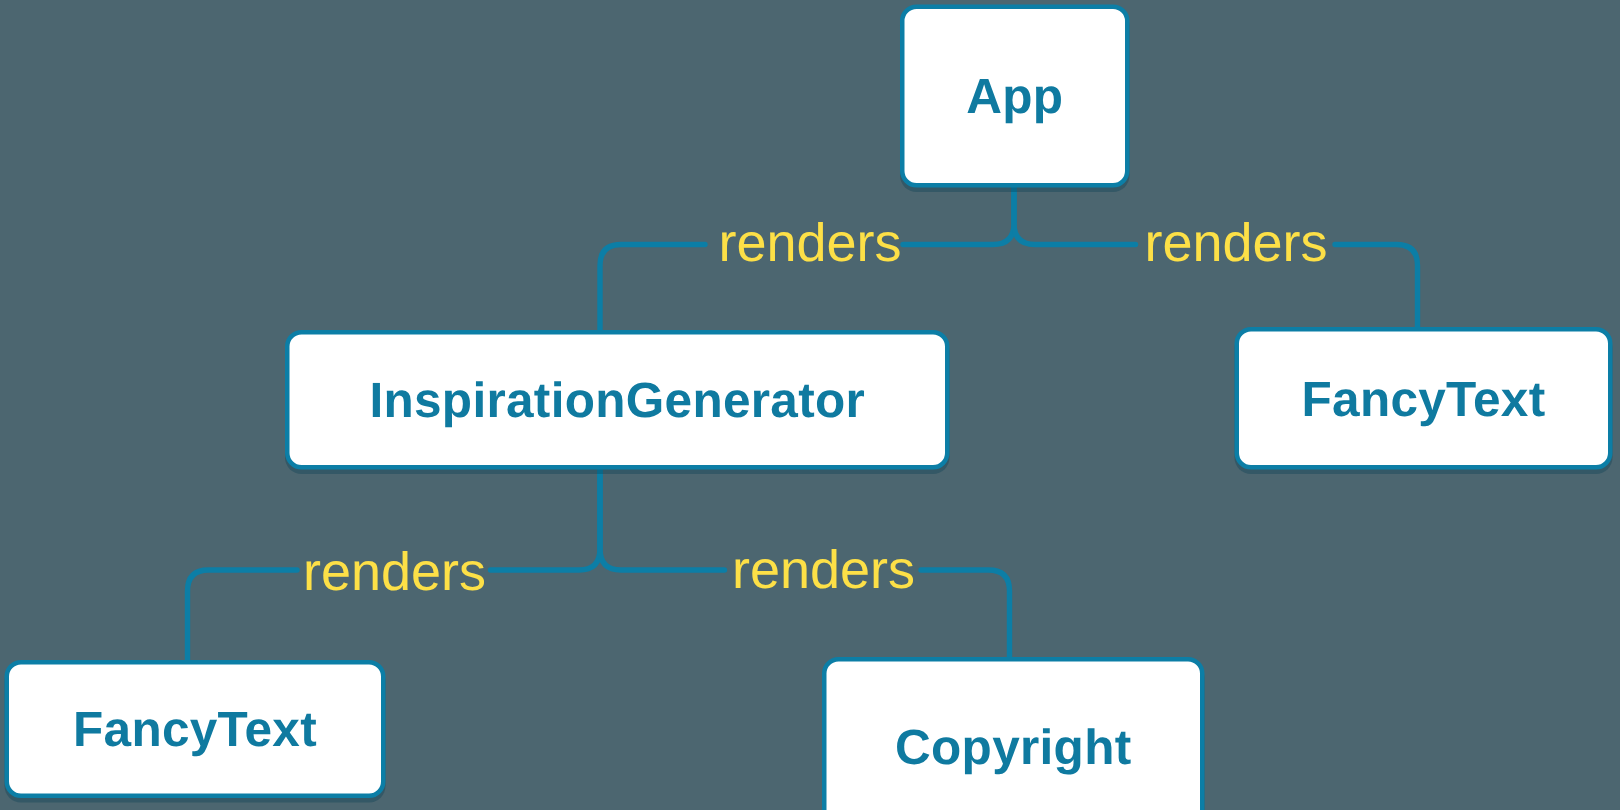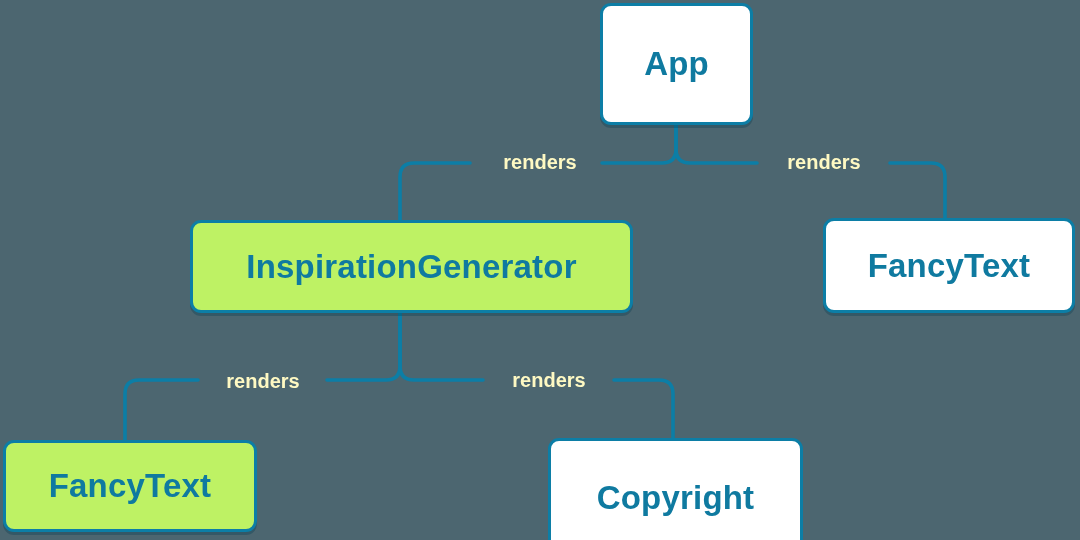--- a/index.html
+++ b/index.html
@@ -36,34 +36,34 @@
     display: flex;
     align-items: center;
     justify-content: center;
     font-size: 33px;
     font-weight: 600;
     letter-spacing: 0.2px;
     color: #0f7aa0;
     box-shadow: 0 3px 0 rgba(8, 62, 84, 0.35);
   }
   .node.white { background: #ffffff; }
-  .node.cream { background: #bef264; }
+  .node.cream { background: #ffffff; }
 
   .node-app                   { left: 600px; top:   3px; width: 153px; height:  122px; }
   .node-inspiration-generator { left: 190px; top: 220px; width: 443px; height:  93px; }
   .node-fancy-text-right      { left: 823px; top: 218px; width: 252px; height:  95px; }
   .node-fancy-text-left       { left:   3px; top: 440px; width: 254px; height:  92px; }
   .node-copyright             { left: 548px; top: 438px; width: 255px; height:  120px; }
 
   .edge-label {
     position: absolute;
     transform: translate(-50%, -50%);
-    font-size: 20px;
-    font-weight: 700;
-    color: #fef9c3;
+    font-size: 36px;
+    font-weight: 400;
+    color: #fde047;
     white-space: nowrap;
   }
   .edge-label-1 { left: 540px; top: 162px; }
   .edge-label-2 { left: 824px; top: 162px; }
   .edge-label-3 { left: 263px; top: 381px; }
   .edge-label-4 { left: 549px; top: 380px; }
 </style>
 </head>
 <body>
 

